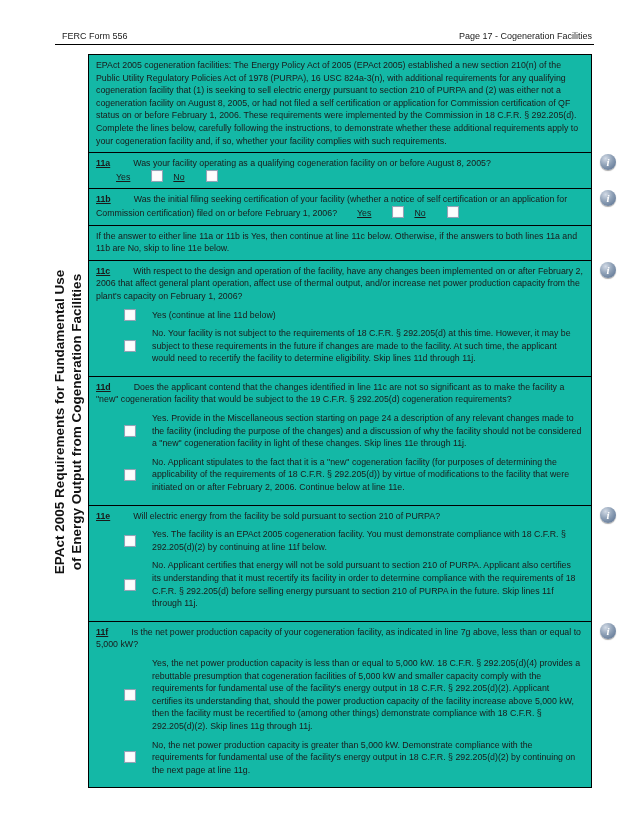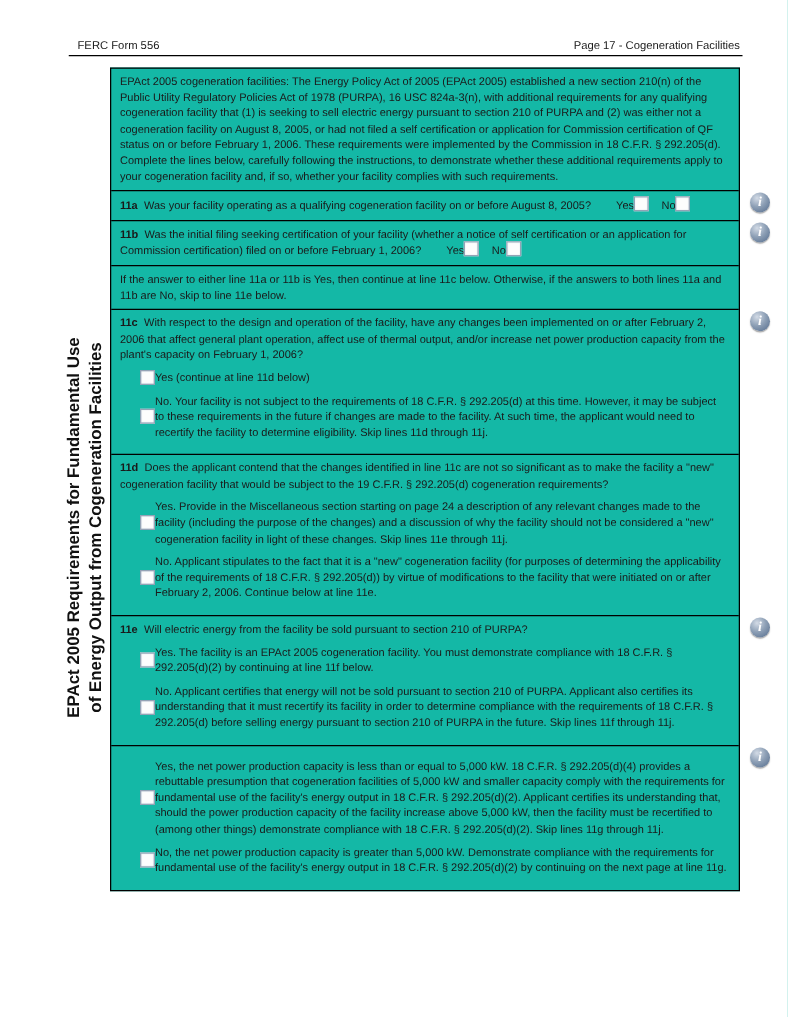--- a/index.html
+++ b/index.html
@@ -63,40 +63,41 @@
     position: relative;
     border-bottom: 1.1px solid #000;
     padding: 4px 7px 5px 7px;
     font-size: 8.8px;
     line-height: 12.6px;
   }
   .row:last-child { border-bottom: none; }
   .q { margin: 0; }
   .num {
     font-weight: bold;
-    margin-right: 5px;
+    margin-right: 23px;
+    text-decoration: underline;
   }
   
   .inline-choice { margin-left: 10px; white-space: nowrap; }
-  .choice-label { margin: 0 0 0 10px; }
+  .choice-label { margin: 0 21px 0 10px; text-decoration: underline; }
   .cb {
     display: inline-block;
     width: 10px; height: 10px;
     border: 1px solid #94a3b6;
     background: #fdfdfd;
     box-shadow: inset 0 0 1px #c9d2dd;
     vertical-align: -2px;
     flex: 0 0 auto;
   }
   
   .opt {
     display: flex;
     align-items: center;
-    gap: 0;
-    margin: 6px 2px 6px 16px;
+    gap: 16px;
+    margin: 6px 2px 6px 28px;
   }
   .opt .opt-text { flex: 1; }
   
   .info-icon {
     position: absolute;
     right: -25px;
     top: 1px;
     width: 16px; height: 16px;
     border-radius: 50%;
     background: radial-gradient(circle at 35% 28%, #d3dbe6 0%, #8ea0b6 45%, #51698a 100%);
@@ -189,20 +190,23 @@
         <span class="opt-text">Yes.  The facility is an EPAct 2005 cogeneration facility.  You must demonstrate compliance with 18 C.F.R. § 292.205(d)(2) by continuing at line 11f below.</span>
       </div>
       <div class="opt">
         <span class="cb"></span>
         <span class="opt-text">No.  Applicant certifies that energy will not be sold pursuant to section 210 of PURPA.  Applicant also certifies its understanding that it must recertify its facility in order to determine compliance with the requirements of 18 C.F.R. § 292.205(d) before selling energy pursuant to section 210 of PURPA in the future.  Skip lines 11f through 11j.</span>
       </div>
       <span class="info-icon">i</span>
     </div>
 
     <div class="row">
+      <p class="q">
+        <span class="num">11f</span><span>Is the net power production capacity of your cogeneration facility, as indicated in line 7g above, less than or equal to 5,000 kW?</span>
+      </p>
       <div class="opt">
         <span class="cb"></span>
         <span class="opt-text">Yes, the net power production capacity is less than or equal to 5,000 kW.  18 C.F.R. § 292.205(d)(4) provides a rebuttable presumption that cogeneration facilities of 5,000 kW and smaller capacity comply with the requirements for fundamental use of the facility's energy output in 18 C.F.R. § 292.205(d)(2).  Applicant certifies its understanding that, should the power production capacity of the facility increase above 5,000 kW, then the facility must be recertified to (among other things) demonstrate compliance with 18 C.F.R. § 292.205(d)(2).  Skip lines 11g through 11j.</span>
       </div>
       <div class="opt">
         <span class="cb"></span>
         <span class="opt-text">No, the net power production capacity is greater than 5,000 kW.  Demonstrate compliance with the requirements for fundamental use of the facility's energy output in 18 C.F.R. § 292.205(d)(2) by continuing on the next page at line 11g.</span>
       </div>
       <span class="info-icon">i</span>
     </div>

